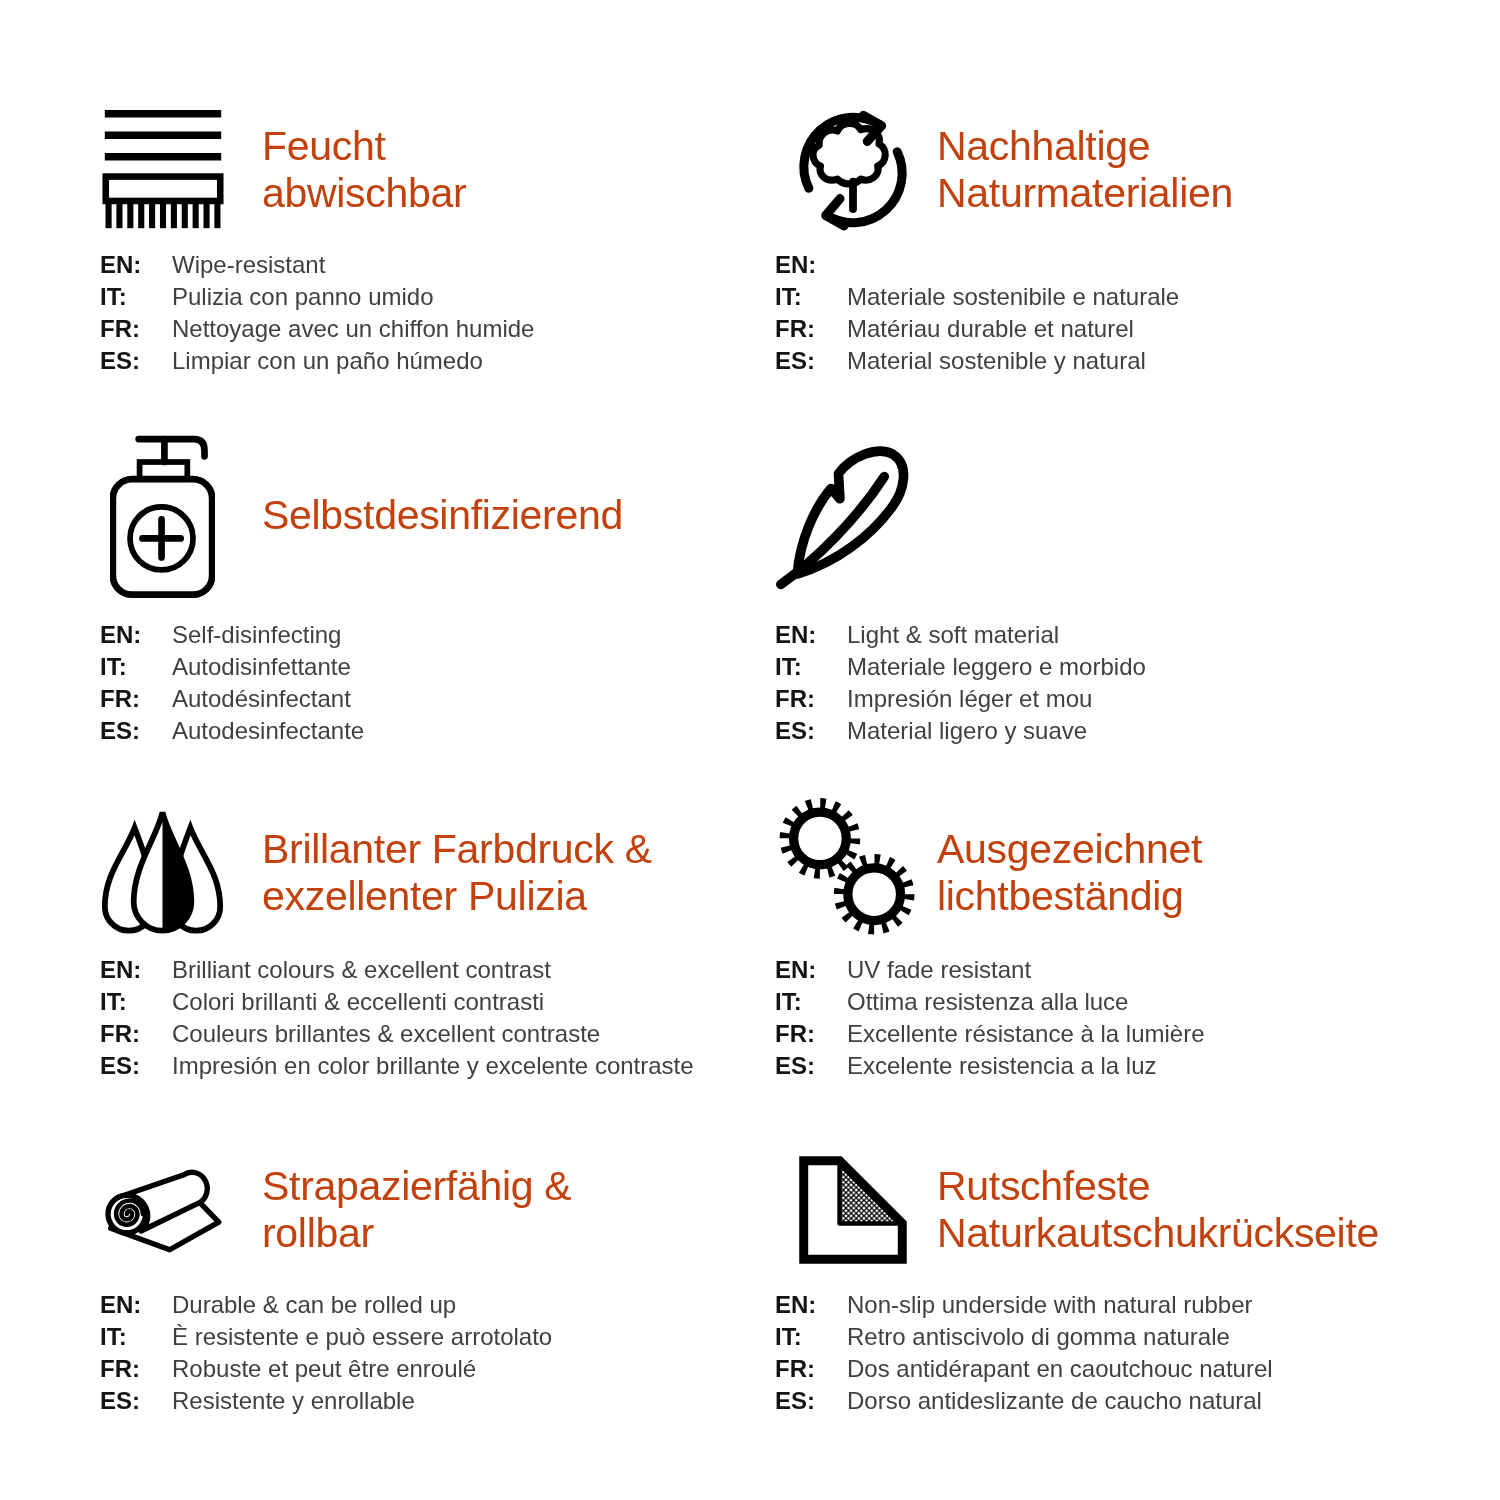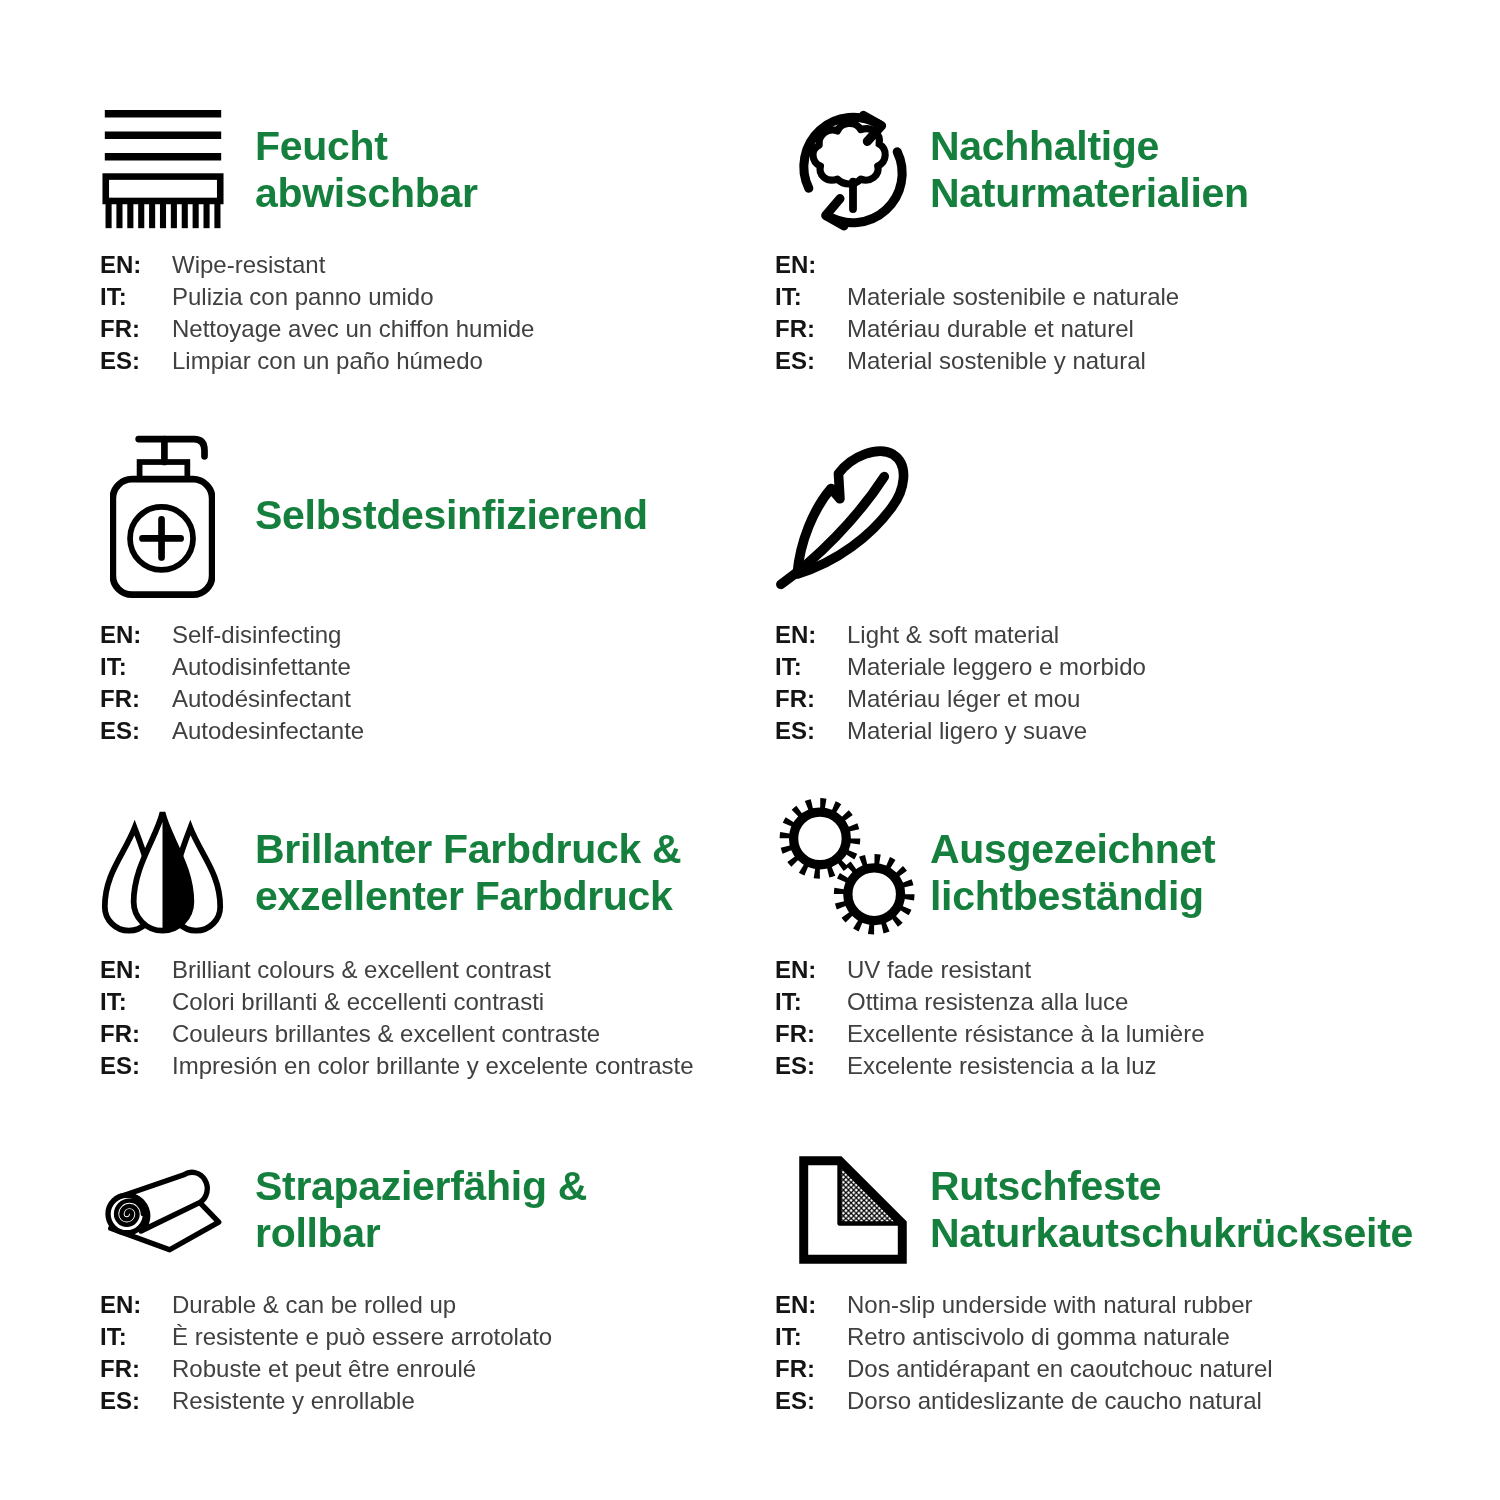--- a/index.html
+++ b/index.html
@@ -14,21 +14,21 @@
   }
   .feature{overflow:visible;}
   .feature-header{display:flex;align-items:center;}
   .r1 .feature-header{height:150px;}
   .r2 .feature-header{height:200px;}
   .r3 .feature-header{height:155px;}
   .r4 .feature-header{height:150px;}
   .icon-box{display:flex;align-items:center;justify-content:center;}
   .feature:nth-child(odd) .icon-box{flex:0 0 125px;width:125px;margin-right:30px;}
   .feature:nth-child(even) .icon-box{flex:0 0 155px;width:155px;}
-  .feature-title{margin:0;font-size:41px;line-height:47px;font-weight:700;letter-spacing:-0.3px;white-space:nowrap;color:#15803d;}
+  .feature-title{margin:7px;font-size:41px;line-height:47px;font-weight:400;letter-spacing:-0.3px;white-space:nowrap;color:#c2410c;}
   .translations{list-style:none;margin:4px 0 0 0;padding:0;}
   .translations li{display:flex;line-height:32px;font-size:24px;white-space:nowrap;}
   .lang{flex:0 0 72px;font-weight:700;color:#141414;}
   .txt{font-weight:500;color:#404040;}
 </style>
 </head>
 <body>
 
 <div class="sheet">
 
@@ -166,21 +166,21 @@
       <li>
           <span class="lang">EN:</span>
           <span class="txt">Light &amp; soft material</span>
         </li>
       <li>
           <span class="lang">IT:</span>
           <span class="txt">Materiale leggero e morbido</span>
         </li>
       <li>
           <span class="lang">FR:</span>
-          <span class="txt">Matériau léger et mou</span>
+          <span class="txt">Impresión léger et mou</span>
         </li>
       <li>
           <span class="lang">ES:</span>
           <span class="txt">Material ligero y suave</span>
         </li>
     </ul>
   </section>
 
   <section class="feature r3">
     <div class="feature-header">
@@ -193,21 +193,21 @@
           </defs>
           <path d="M36,18 C25,46 5,66 5,100 a25,25 0 0 0 50,0 C55,68 46,44 36,18 Z" fill="#fff" stroke="#000" stroke-width="6"></path>
           <path d="M94,18 C105,46 125,66 125,100 a25,25 0 0 1 -50,0 C75,68 84,44 94,18 Z" fill="#fff" stroke="#000" stroke-width="6"></path>
           <path d="M65,2 C59,28 35,58 35,95 a30,30 0 0 0 60,0 C95,58 71,28 65,2 Z" fill="#fff"></path>
           <rect x="65" y="0" width="35" height="130" fill="#000" clip-path="url(#middrop)"></rect>
           <path d="M65,2 C59,28 35,58 35,95 a30,30 0 0 0 60,0 C95,58 71,28 65,2 Z" fill="none" stroke="#000" stroke-width="6"></path>
         </svg>
       </div>
       <h2 class="feature-title">
         <div>Brillanter Farbdruck &amp;</div>
-        <div>exzellenter Farbdruck</div>
+        <div>exzellenter Pulizia</div>
       </h2>
     </div>
     <ul class="translations">
       <li>
           <span class="lang">EN:</span>
           <span class="txt">Brilliant colours &amp; excellent contrast</span>
         </li>
       <li>
           <span class="lang">IT:</span>
           <span class="txt">Colori brillanti &amp; eccellenti contrasti</span>

